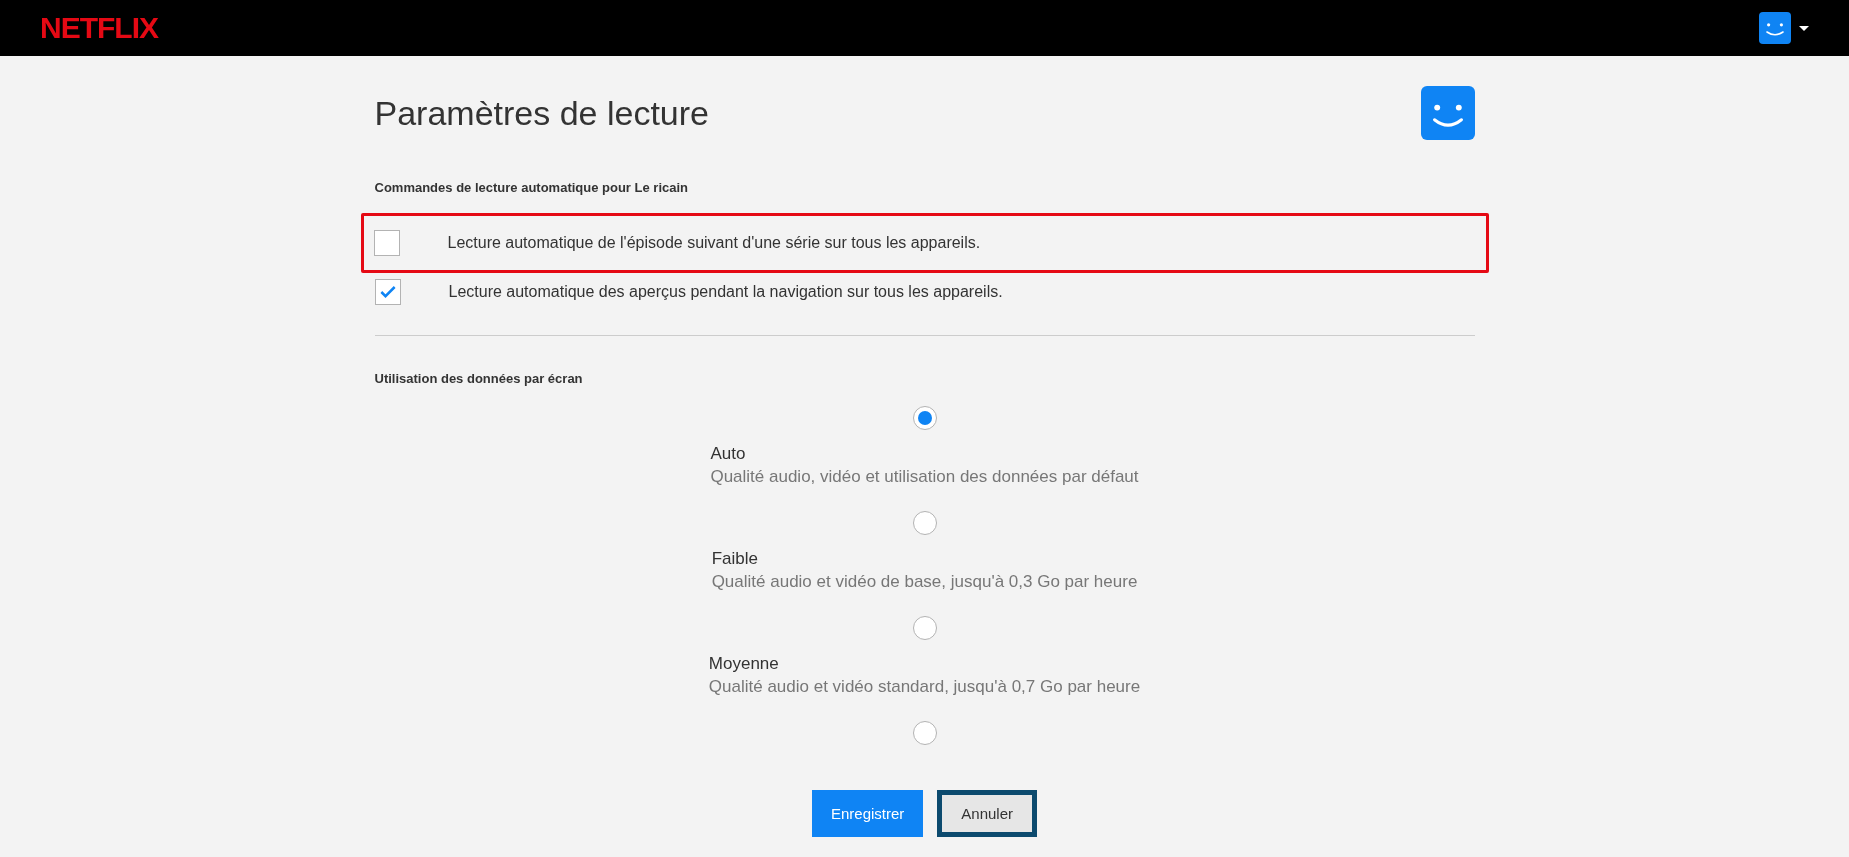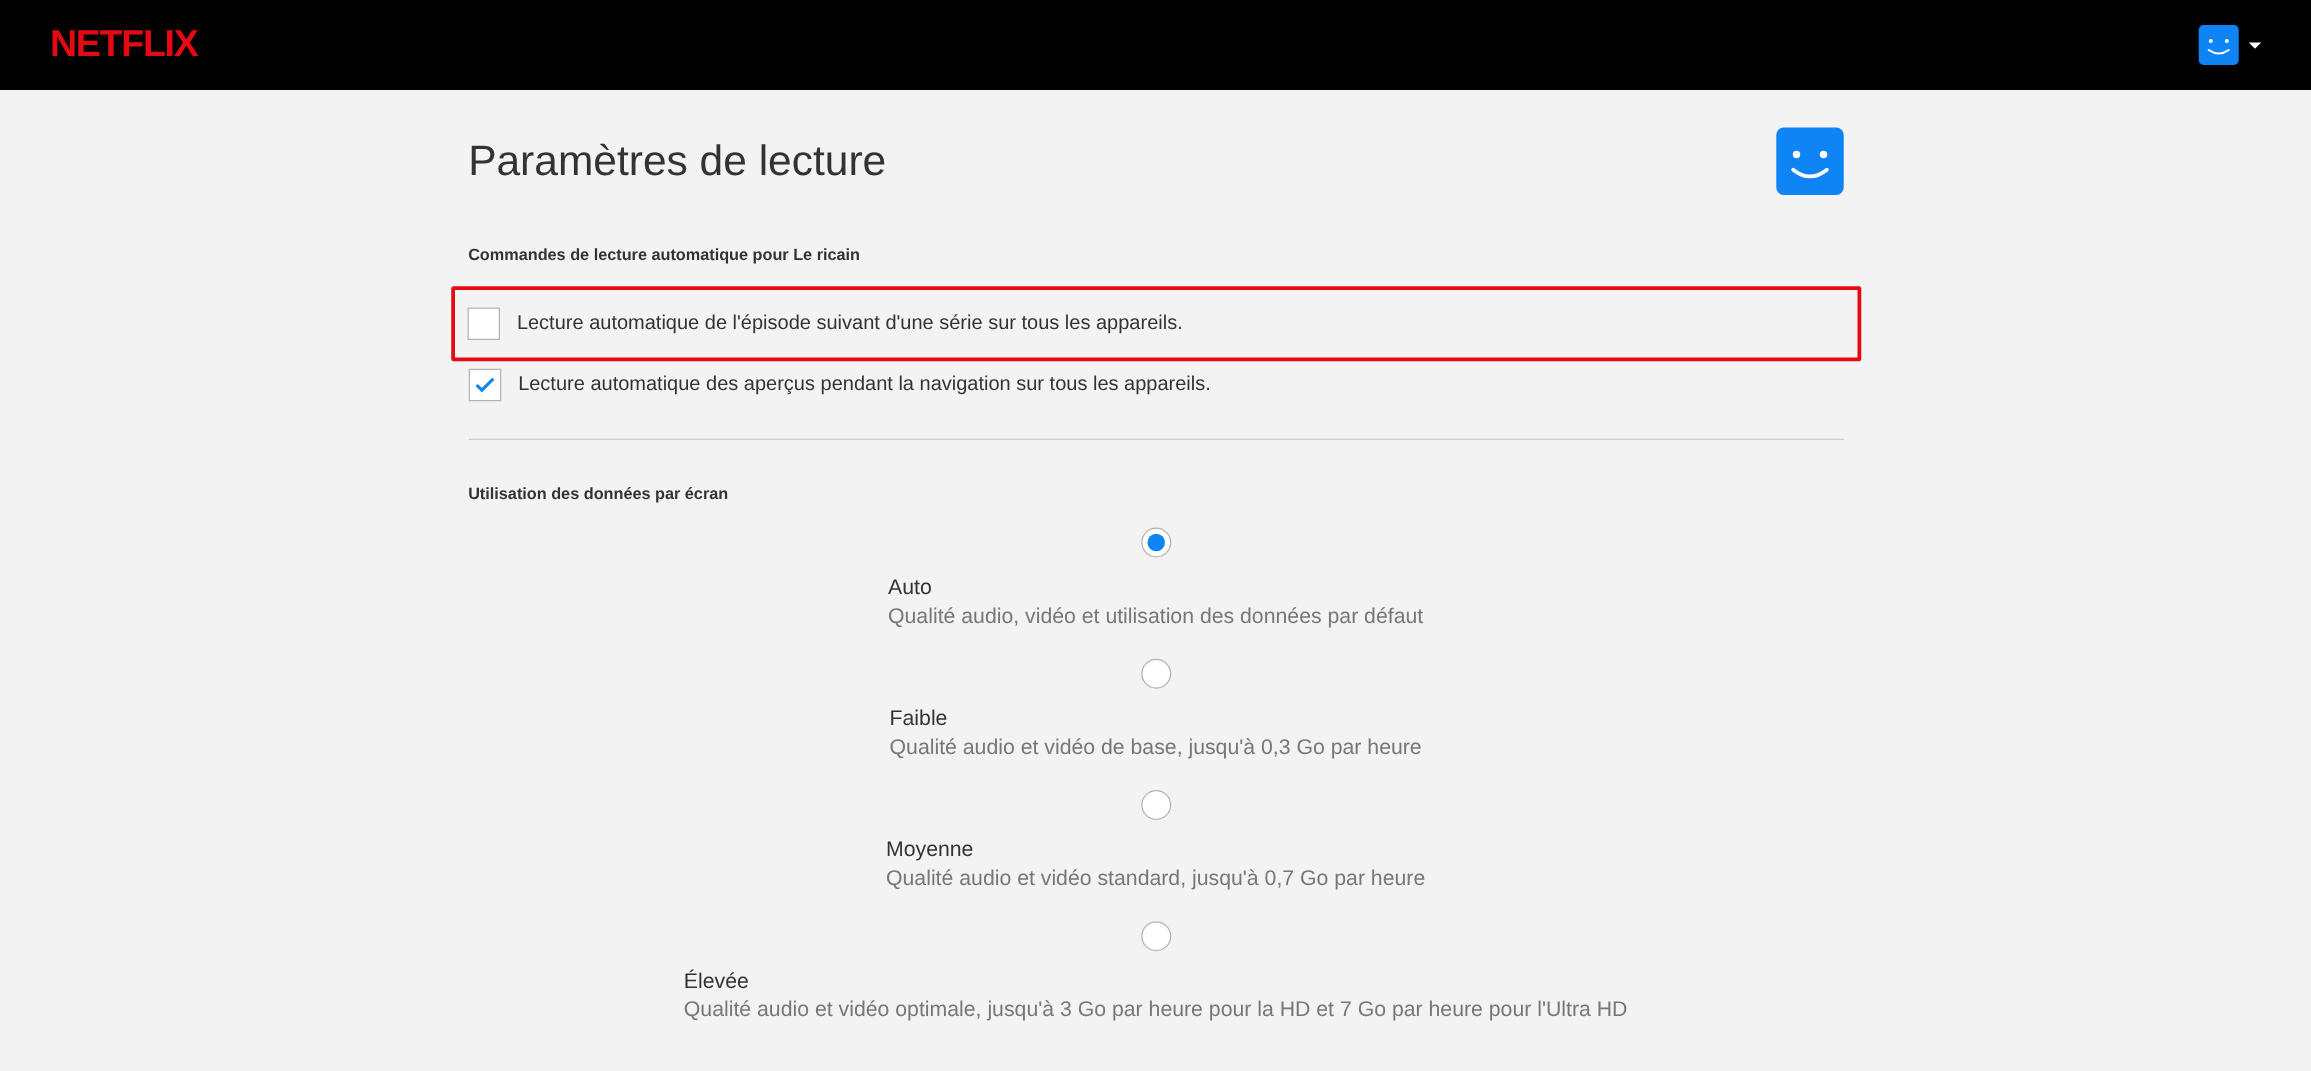--- a/index.html
+++ b/index.html
@@ -1,19 +1,19 @@
 <!DOCTYPE html>
 <html><head>
   <meta charset="utf-8">
   <style>
     * { box-sizing: border-box; margin: 0; padding: 0; }
     body { font-family: -apple-system, BlinkMacSystemFont, "Segoe UI", Helvetica, Arial, sans-serif; background: #f3f3f3; color: #333; }
     
     
-    .header { background: #000; height: 72px; display: flex; align-items: center; justify-content: space-between; padding: 0 40px; }
+    .header { background: #000; height: 56px; display: flex; align-items: center; justify-content: space-between; padding: 0 40px; }
     .logo { color: #e50914; font-weight: 900; font-size: 30px; letter-spacing: -1px; }
     .profile-menu { display: flex; align-items: center; gap: 8px; cursor: pointer; }
     .profile-avatar-small { width: 32px; height: 32px; background: #0f84f4; border-radius: 4px; display: flex; align-items: center; justify-content: center; }
     .caret { width: 0; height: 0; border-left: 5px solid transparent; border-right: 5px solid transparent; border-top: 5px solid white; }
     
     
     .container { max-width: 1100px; margin: 0 auto; padding: 30px 0 40px; }
     .page-title-row { display: flex; justify-content: space-between; align-items: center; margin-bottom: 40px; }
     .page-title { font-size: 34px; font-weight: 400; color: #333; }
     .profile-avatar-large { width: 54px; height: 54px; background: #0f84f4; border-radius: 6px; display: flex; align-items: center; justify-content: center; }
@@ -22,21 +22,21 @@
     .face { width: 100%; height: 100%; }
     
     
     .section-heading { font-size: 13px; font-weight: 700; color: #333; margin-bottom: 18px; }
     
     
     .checkbox-row { display: flex; align-items: center; gap: 14px; margin-bottom: 14px; }
     .checkbox { width: 26px; height: 26px; background: #fff; border: 1px solid #b3b3b3; display: flex; align-items: center; justify-content: center; cursor: pointer; flex-shrink: 0; }
     .checkbox.checked svg { display: block; }
     .checkbox svg { display: none; }
-    .checkbox-label { font-size: 16px; color: #333; cursor: pointer; }
+    .checkbox-label { font-size: 16px; color: #333; cursor: pointer; margin-left: 34px; }
     
     
     .highlight-box { border: 3px solid #e50914; padding: 14px 10px; margin: 0 -14px 6px -14px; border-radius: 2px; }
     .highlight-box .checkbox-row { margin-bottom: 0; }
     
     hr.divider { border: none; border-top: 1px solid #ccc; margin: 30px 0 35px; }
     
     
     .radio-row { display: flex; align-items: center; gap: 14px; margin-bottom: 22px; cursor: pointer; flex-direction: column; }
     .radio { width: 24px; height: 24px; border: 1px solid #b3b3b3; border-radius: 50%; background: #fff; display: flex; align-items: center; justify-content: center; flex-shrink: 0; margin-top: 2px; }
@@ -124,24 +124,20 @@
   <div class="radio-row">
     <div class="radio"></div>
     <div class="radio-text">
       <span class="radio-label">Moyenne</span>
       <span class="radio-desc">Qualité audio et vidéo standard, jusqu'à 0,7 Go par heure</span>
     </div>
   </div>
 
   <div class="radio-row">
     <div class="radio"></div>
-    <div class="radio-text">
-      <span class="radio-label">Élevée</span>
-      <span class="radio-desc">Qualité audio et vidéo optimale, jusqu'à 3 Go par heure pour la HD et 7 Go par heure pour l'Ultra HD</span>
-    </div>
   </div>
 
   <div class="button-row">
     <button class="btn btn-primary">Enregistrer</button>
     <button class="btn btn-secondary">Annuler</button>
   </div>
 
 </div>
 
 </body></html>

